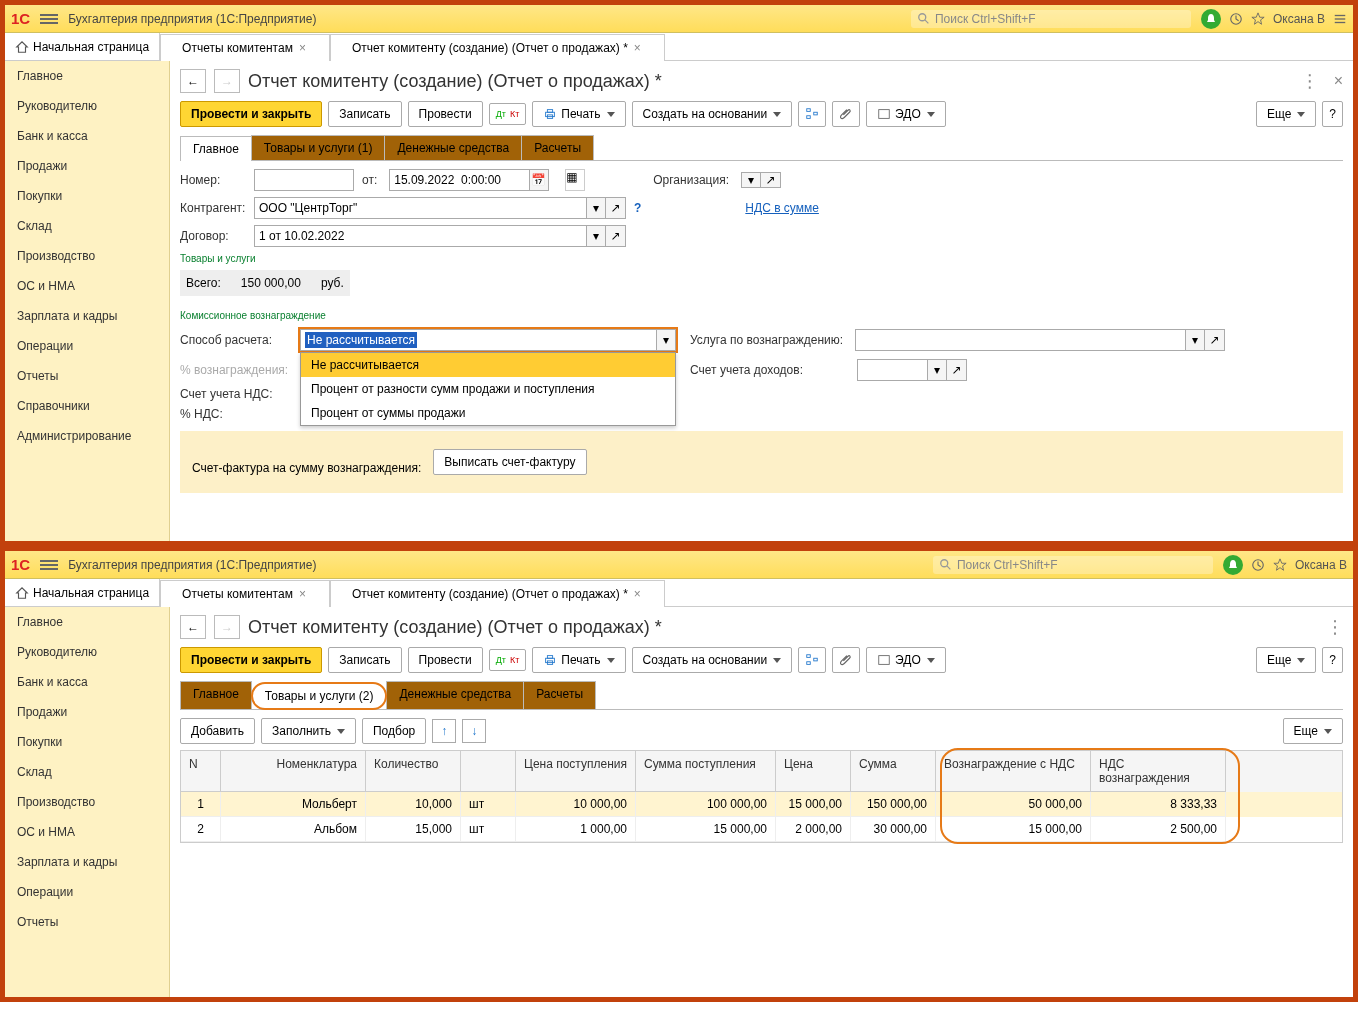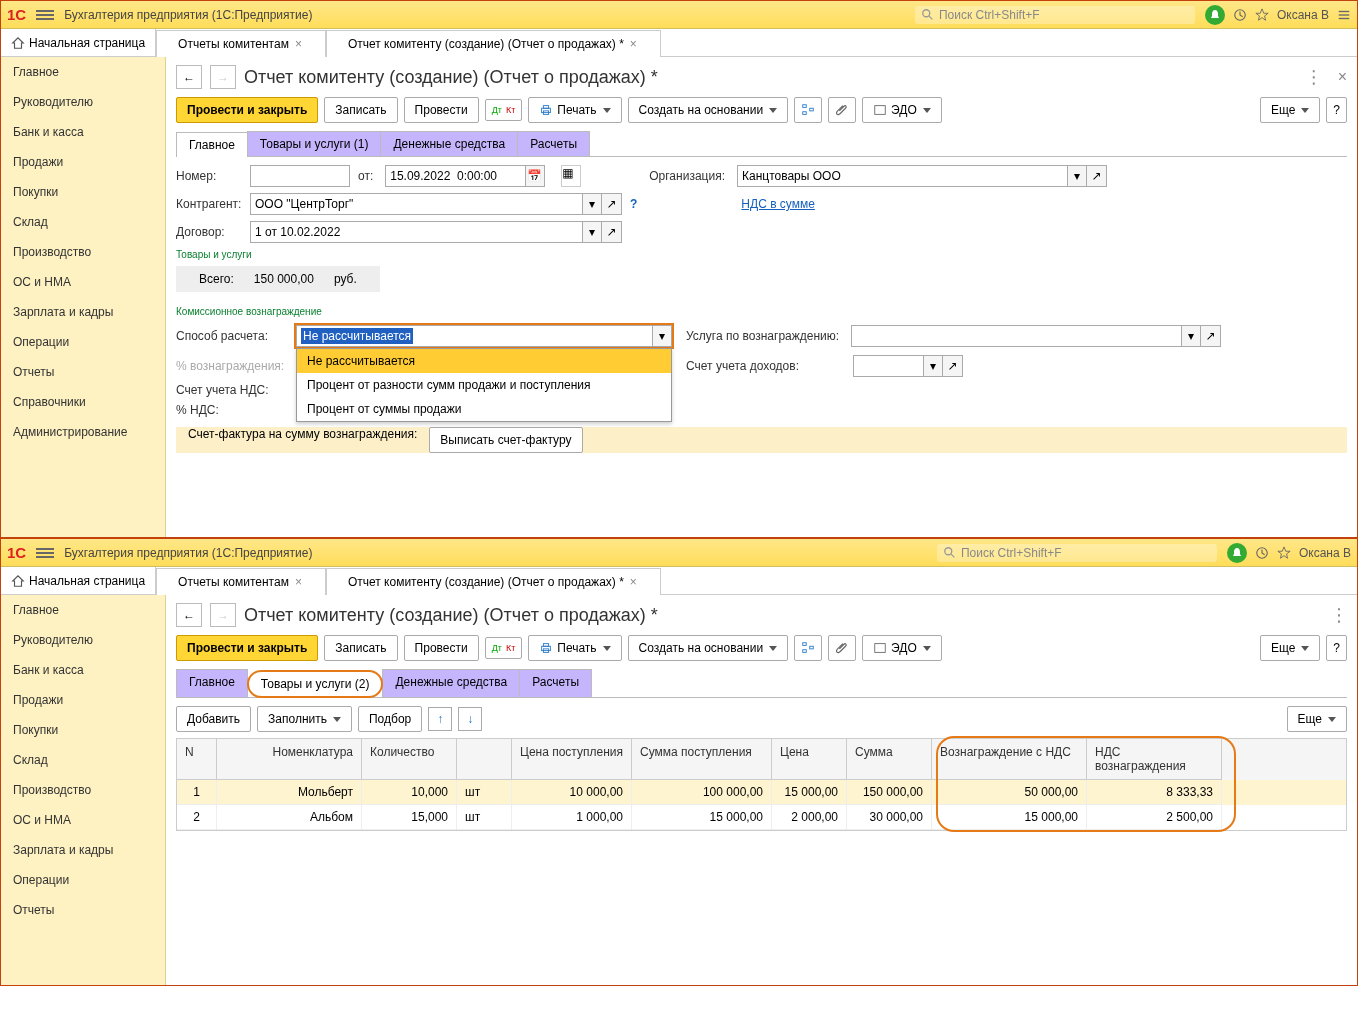--- a/index.html
+++ b/index.html
@@ -1,17 +1,17 @@
 <!DOCTYPE html>
 <html><head>
 <meta charset="utf-8">
 <style>
 *{box-sizing:border-box;margin:0;padding:0;font-family:Arial,sans-serif;font-size:12px;}
 body{background:#fff;}
-.window{border:1px solid #c2410c;position:relative;}
+.window{border:5px solid #c2410c;position:relative;}
 .titlebar{background:linear-gradient(#ffe788,#ffdd5a);height:28px;display:flex;align-items:center;padding:0 6px;border-bottom:1px solid #d0c060;}
 .logo1c{color:#d22;font-weight:bold;font-size:15px;margin-right:10px;}
 .hamburger{width:18px;height:14px;display:inline-block;margin-right:10px;cursor:pointer;}
 .hamburger span{display:block;height:2px;background:#666;margin:2px 0;}
 .title-text{flex:0 0 auto;color:#444;}
 .search-box{margin-left:auto;display:flex;align-items:center;background:rgba(255,255,255,0.3);border-radius:3px;padding:2px 6px;width:280px;color:#888;}
 .search-box svg{margin-right:4px;}
 .tb-icons{display:flex;align-items:center;gap:8px;margin-left:10px;}
 .bell-badge{width:20px;height:20px;background:#3a3;border-radius:50%;display:flex;align-items:center;justify-content:center;}
 .user-name{color:#555;}
@@ -28,42 +28,42 @@
 .nav-btn{width:26px;height:24px;border:1px solid #bbb;background:#fff;display:flex;align-items:center;justify-content:center;cursor:pointer;}
 .page-title{font-size:18px;color:#333;}
 .more-dots{margin-left:auto;color:#888;font-size:18px;cursor:pointer;letter-spacing:-1px;}
 .close-page{margin-left:8px;color:#888;font-size:16px;cursor:pointer;}
 .toolbar{display:flex;gap:6px;align-items:center;margin-bottom:8px;flex-wrap:wrap;}
 .btn{border:1px solid #aaa;background:#fff;padding:5px 10px;cursor:pointer;border-radius:2px;display:inline-flex;align-items:center;gap:4px;}
 .btn.primary{background:#ffd633;border-color:#cc9900;font-weight:bold;}
 .btn.icon-only{padding:5px 6px;}
 .btn .caret{border-left:4px solid transparent;border-right:4px solid transparent;border-top:5px solid #555;display:inline-block;margin-left:2px;}
 .inner-tabs{display:flex;border-bottom:1px solid #bbb;margin-bottom:8px;}
-.inner-tab{padding:5px 12px;border:1px solid #bbb;border-bottom:none;background:#c4b5fd;cursor:pointer;margin-right:-1px;}
+.inner-tab{padding:5px 12px;border:1px solid #bbb;border-bottom:none;background:#a16207;cursor:pointer;margin-right:-1px;}
 .inner-tab.active{background:#fff;position:relative;top:1px;}
 .inner-tab.circled{border:2px solid #e67a17;border-radius:14px;background:#fff;}
 .form-row{display:flex;align-items:center;gap:8px;margin-bottom:6px;}
 .lbl{width:110px;color:#333;}
 .lbl-sm{color:#333;margin-right:4px;}
 .input{border:1px solid #aaa;padding:3px 4px;background:#fff;min-height:22px;}
 .input-combo{display:flex;}
 .input-combo .input{border-right:none;}
 .input-combo .cbtn{width:20px;border:1px solid #aaa;background:#f5f5f5;display:flex;align-items:center;justify-content:center;cursor:pointer;}
 .cbtn+.cbtn{border-left:none;}
 .section-title{color:#0a8030;font-size:10px;margin:6px 0;}
-.total-box{background:#eee;padding:6px 23px;display:inline-flex;gap:20px;align-items:center;margin-bottom:8px;}
+.total-box{background:#eee;padding:6px 6px;display:inline-flex;gap:20px;align-items:center;margin-bottom:8px;}
 .link-blue{color:#1560bd;text-decoration:underline;cursor:pointer;}
 .dropdown-open{position:relative;}
 .dropdown-open .input{background:#fff;}
 .selected-text{background:#2060c0;color:#fff;padding:1px 2px;}
 .dd-list{position:absolute;top:23px;left:0;right:0;background:#fff;border:1px solid #999;z-index:10;box-shadow:0 2px 4px rgba(0,0,0,0.2);}
 .dd-item{padding:5px 10px;cursor:pointer;}
 .dd-item.hl{background:#ffcc33;}
 .orange-border{border:2px solid #e67a17;}
-.invoice-bar{background:#fdf0c8;padding:0 12px;display:flex;align-items:flex-start;gap:12px;margin-top:10px;}
+.invoice-bar{background:#fdf0c8;padding:18px 12px;display:flex;align-items:flex-end;gap:12px;margin-top:10px;}
 .q-icon{color:#1560bd;font-weight:bold;cursor:pointer;}
 .table{border:1px solid #ccc;}
 .table .thead{display:flex;background:#f5f5f5;}
 .table .th{padding:6px 8px;border-right:1px solid #ccc;border-bottom:1px solid #ccc;color:#333;}
 .table .trow{display:flex;}
 .table .td{padding:5px 8px;border-right:1px solid #eee;border-bottom:1px solid #eee;}
 .table .trow.sel{background:#fff4d0;}
 .num{text-align:right;}
 .ctr{text-align:center;}
 .col-n{width:40px;}
@@ -219,21 +219,20 @@
         <span class="lbl" style="width:66px">Номер:</span>
         <input class="input" style="width: 100px;">
         <span class="lbl-sm">от:</span>
         <div class="input-combo">
           <input class="input" style="width: 140px;" value="15.09.2022  0:00:00">
           <div class="cbtn">📅</div>
         </div>
         <div class="cbtn" style="margin-left:8px;border:1px solid #ccc;width:20px;height:22px">▦</div>
         <span class="lbl-sm" style="margin-left:60px">Организация:</span>
         <div class="input-combo">
-          <input class="input" style="width: 330px;" value="Канцтовары ООО">
           <div class="cbtn">▾</div>
           <div class="cbtn">↗</div>
         </div>
       </div>
 
       <div class="form-row">
         <span class="lbl" style="width:66px">Контрагент:</span>
         <div class="input-combo">
           <input class="input" style="width: 332px;" value="ООО &quot;ЦентрТорг&quot;">
           <div class="cbtn">▾</div>

